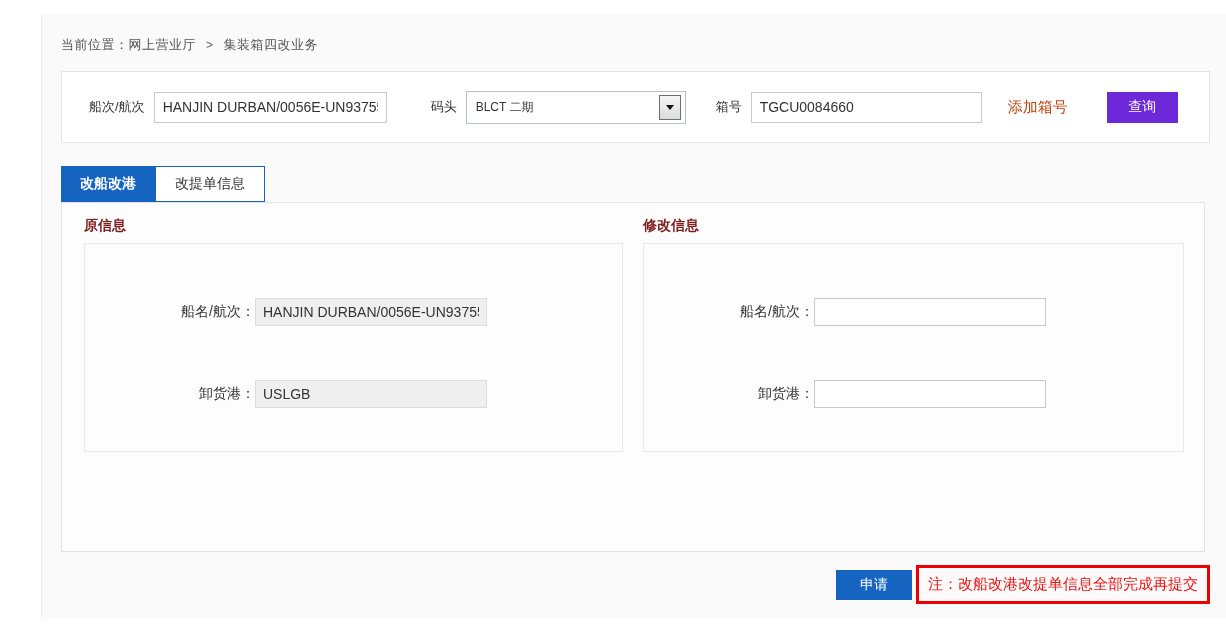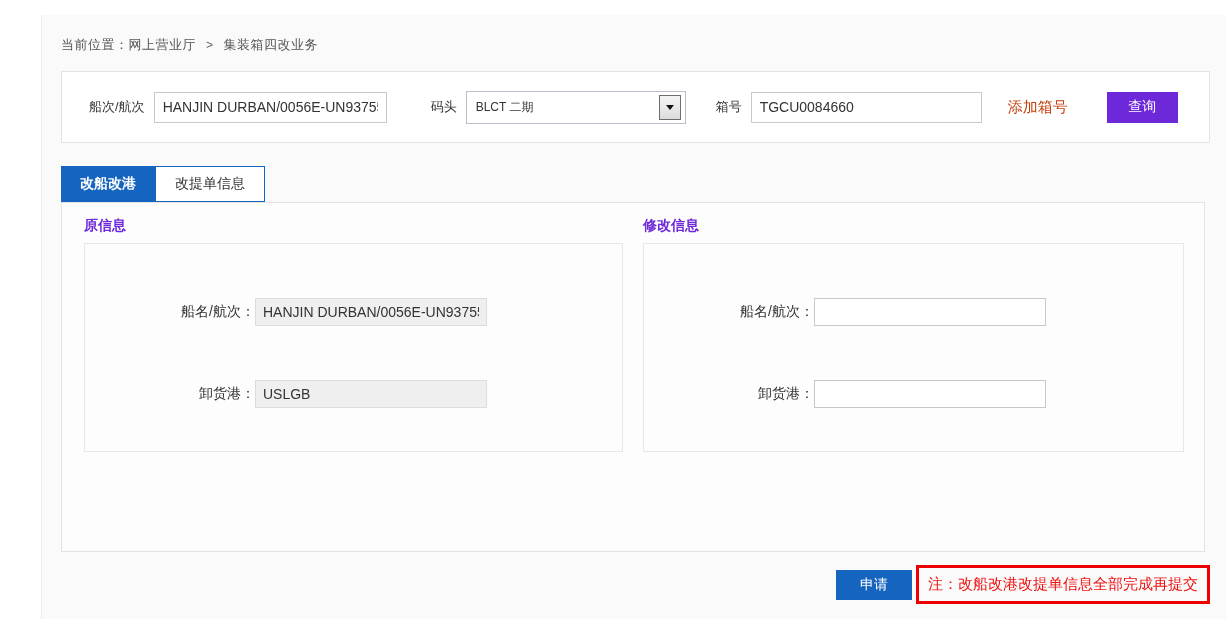--- a/index.html
+++ b/index.html
@@ -126,21 +126,21 @@
   .content-box {
     width: 1144px;
     height: 350px;
     background: #fdfdfd;
     border: 1px solid #e3e3e3;
     display: flex;
     padding: 14px 20px 0 22px;
   }
   .col { width: 540px; }
   .col.right { margin-left: 20px; width: 542px; }
-  .panel-title { font-size: 14px; font-weight: bold; color: #6d28d9; margin-bottom: 8px; }
+  .panel-title { font-size: 14px; font-weight: bold; color: #7f1d1d; margin-bottom: 8px; }
   .panel {
     border: 1px solid #e8e8e8;
     height: 209px;
     background: transparent;
     padding-top: 54px;
   }
   .field-row {
     display: flex;
     align-items: center;
     margin-bottom: 54px;

